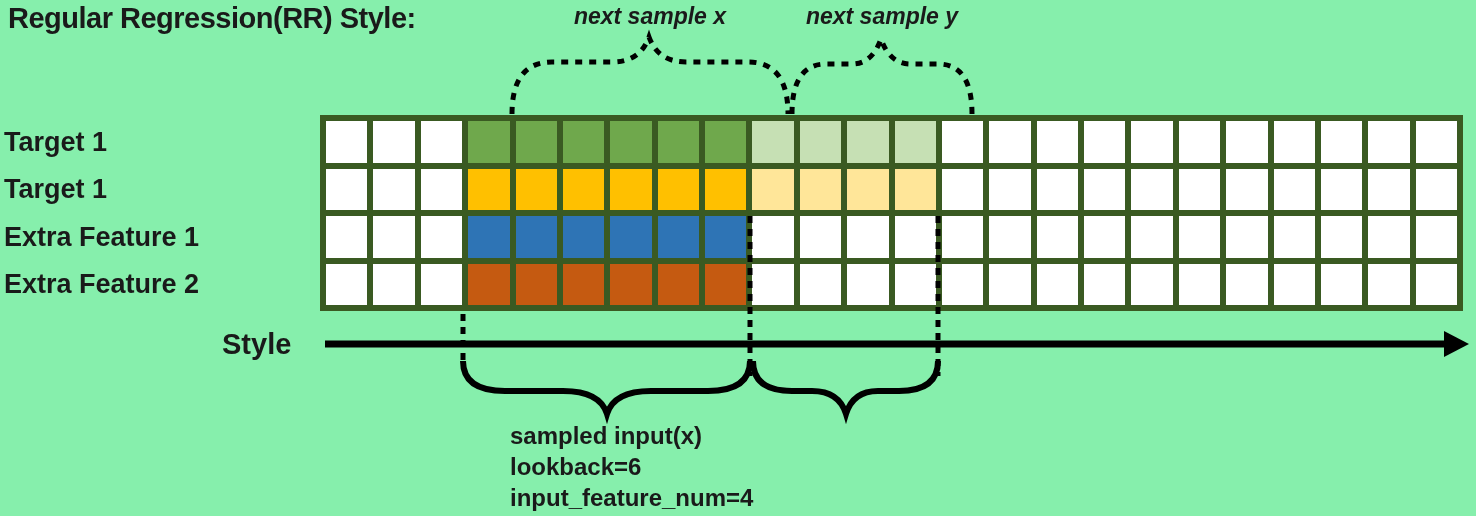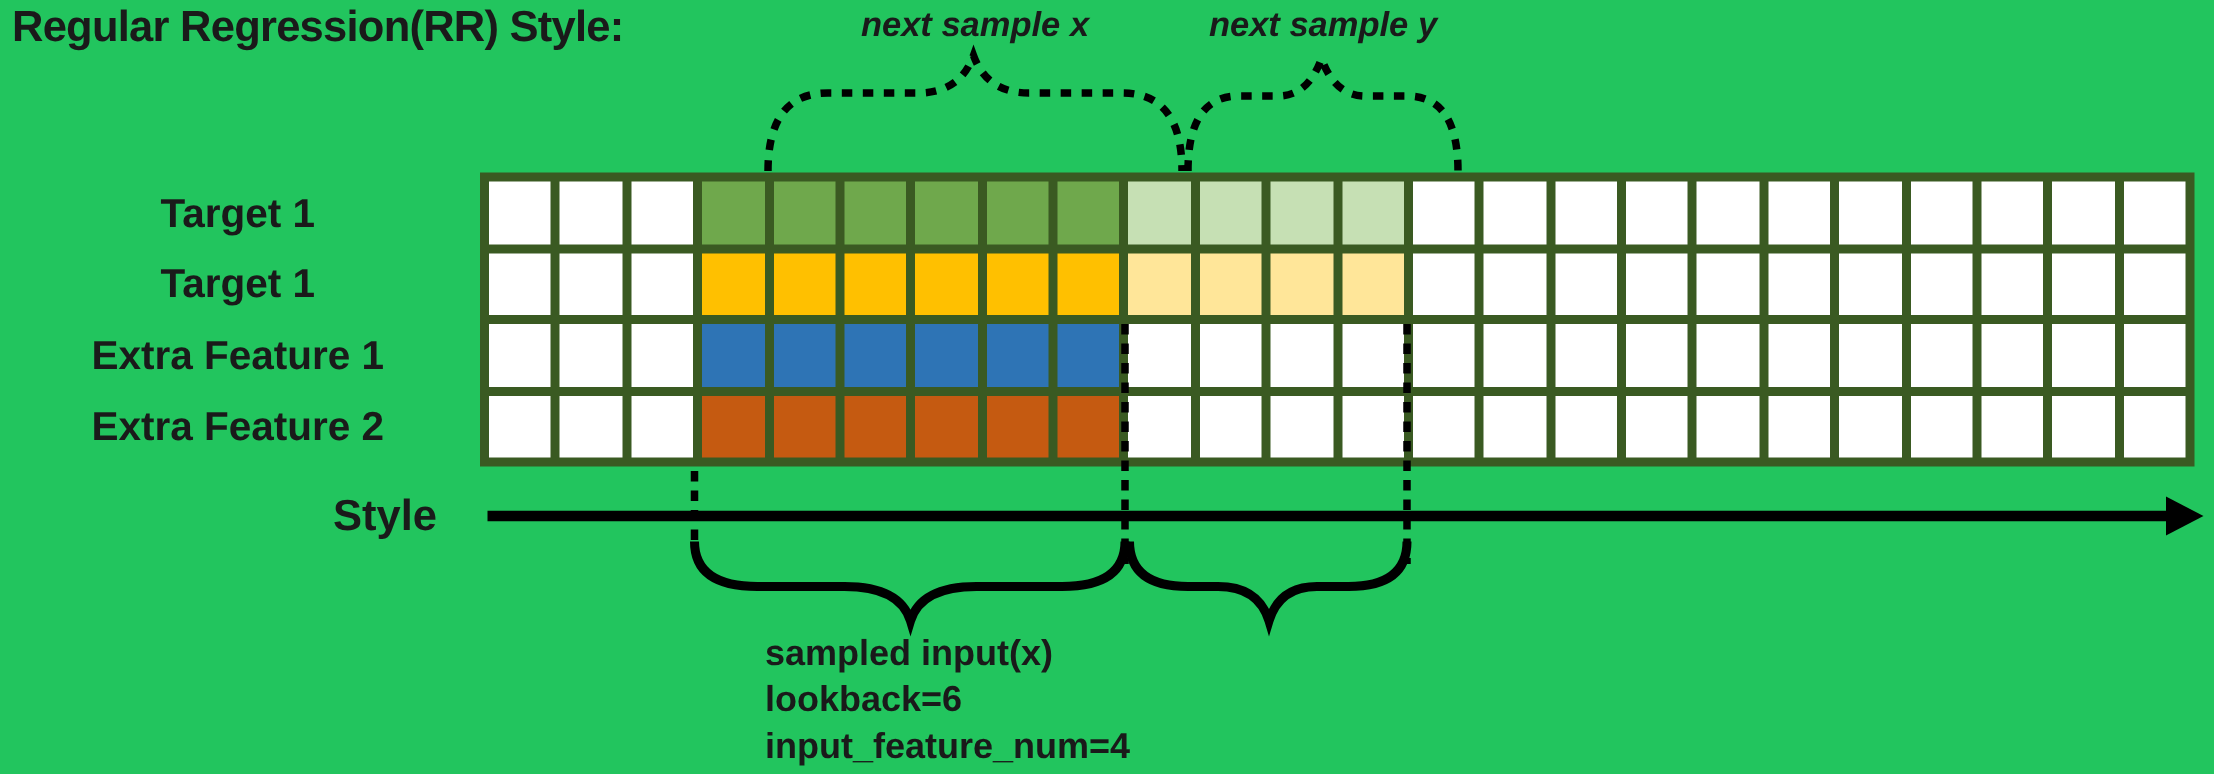--- a/index.html
+++ b/index.html
@@ -1,32 +1,32 @@
 <!DOCTYPE html>
 <html><head>
 <meta charset="utf-8">
 <style>
   html,body{margin:0;padding:0;background:#ffffff;}
   body{font-family:"Liberation Sans","DejaVu Sans",sans-serif;color:#1a1a1a;}
-  .canvas{position:relative;width:1476px;height:516px;overflow:hidden;background:#22c55e;}
+  .canvas{position:relative;width:1476px;height:516px;overflow:hidden;background:#86efac;}
 
   .title{position:absolute;left:8px;top:2px;font-size:29px;font-weight:bold;letter-spacing:-0.5px;}
 
   .brace-label{position:absolute;top:3px;width:280px;text-align:center;
                font-size:23px;font-style:italic;font-weight:600;}
   .brace-label.x{left:510px;}
   .brace-label.y{left:742px;}
 
   .grid{position:absolute;left:320px;top:115px;width:1143px;height:196px;
         box-sizing:border-box;padding:6px;display:grid;
         grid-template-columns:repeat(24,1fr);grid-template-rows:repeat(4,1fr);
         gap:6px;}
   .cell{width:100%;height:100%;}
 
-  .row-label{position:absolute;left:4px;width:309px;height:32px;text-align:center;
+  .row-label{position:absolute;left:4px;width:309px;height:32px;text-align:left;
              font-size:27px;font-weight:bold;line-height:32px;}
   .row-label.r1{top:126px;}
   .row-label.r2{top:173px;}
   .row-label.r3{top:221px;}
   .row-label.r4{top:268px;}
 
   .time-label{position:absolute;left:222px;top:328px;font-size:29px;font-weight:bold;}
 
   .note{position:absolute;font-size:24px;line-height:31px;font-weight:500;white-space:pre;}
   .note.input{left:510px;top:420px;font-weight:bold;}

